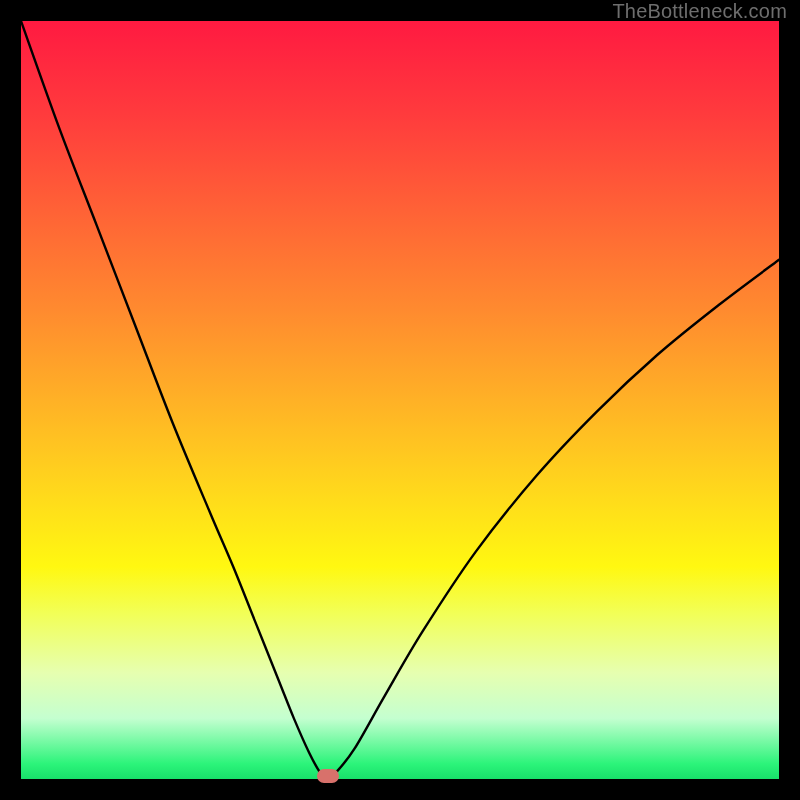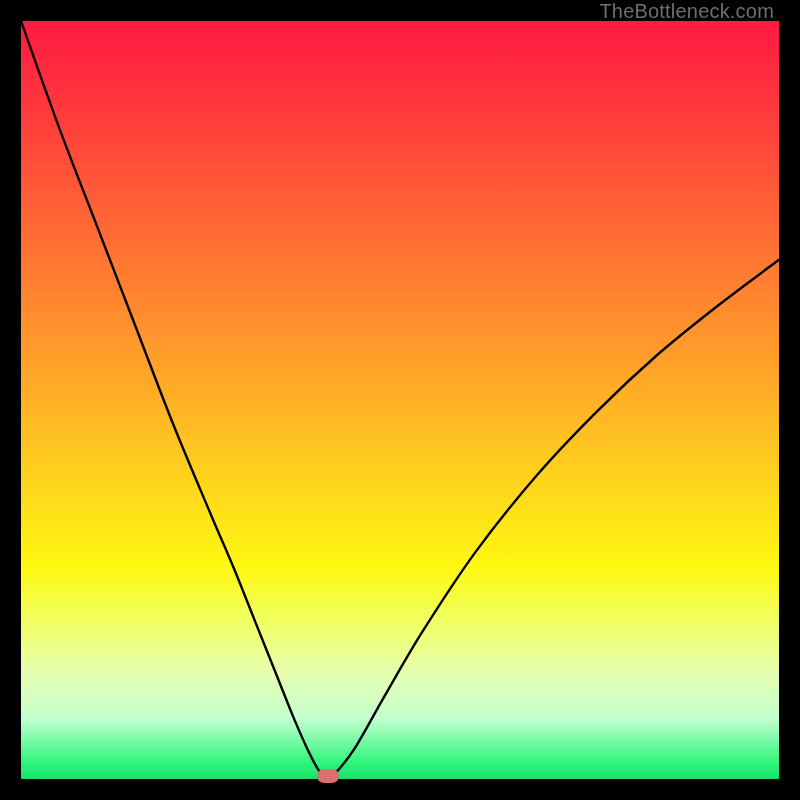--- a/index.html
+++ b/index.html
@@ -49,21 +49,21 @@
   .marker {
     position: absolute;
     width: 22px;
     height: 14px;
     border-radius: 7px;
     background: #d8716b;
   }
   .watermark {
     position: absolute;
     top: 0px;
-    right: 26px;
+    right: 13px;
     color: #6e6e6e;
     font-size: 20px;
     letter-spacing: 0.2px;
     user-select: none;
   }
 </style>
 </head>
 <body>
 
 <div class="frame">

